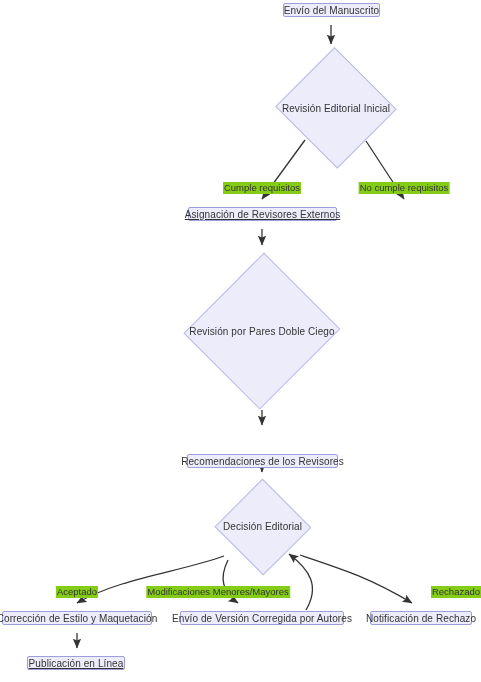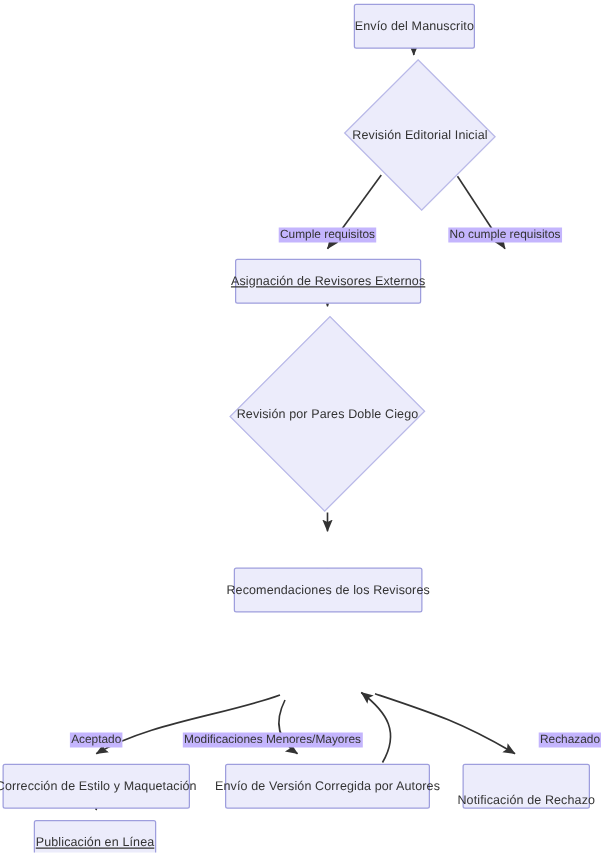--- a/index.html
+++ b/index.html
@@ -37,21 +37,21 @@
     color: #333333;
     font-size: 10px;
     line-height: 1.1;
     white-space: nowrap;
     letter-spacing: 0.1px;
   }
   .node.rect {
     background: #ececfb;
     border: 1px solid #9e9edd;
     border-radius: 2px;
-    height: 36px;
+    height: 14px;
     padding: 0 8px;
   }
   .node.diamond-wrap {
     background: transparent;
     border: none;
   }
   .diamond-shape {
     position: absolute;
     left: 0; top: 0;
     width: 100%;
@@ -69,21 +69,21 @@
   }
   .diamond-label {
     position: relative;
     z-index: 2;
     text-align: center;
   }
   .edge-label {
     position: absolute;
     font-size: 9.5px;
     color: #333333;
-    background: #c4b5fd;
+    background: #84cc16;
     padding: 0 1px;
     white-space: nowrap;
     transform: translateX(-50%);
     line-height: 12px;
   }
 </style>
 </head>
 <body>
 
 <div id="diagram-root">
@@ -138,20 +138,26 @@
     <div class="diamond-shape">
         <div></div>
       </div>
     <span class="diamond-label">Revisión por Pares Doble Ciego</span>
   </div>
 
   <div class="node rect" style="left:187px; top:454px; width:151px;">
     <span>Recomendaciones de los Revisores</span>
   </div>
 
+  <div class="node diamond-wrap" style="left:215px; top:480px; width:95px; height:93px;">
+    <div class="diamond-shape">
+        <div></div>
+      </div>
+    <span class="diamond-label">Decisión Editorial</span>
+  </div>
 
   <div class="node rect" style="left:2px; top:611px; width:150px;">
     <span>Corrección de Estilo y Maquetación</span>
   </div>
 
   <div class="node rect" style="left:180px; top:611px; width:164px;">
     <span>Envío de Versión Corregida por Autores</span>
   </div>
 
   <div class="node rect" style="left:370px; top:611px; width:102px;align-items:flex-end;">

